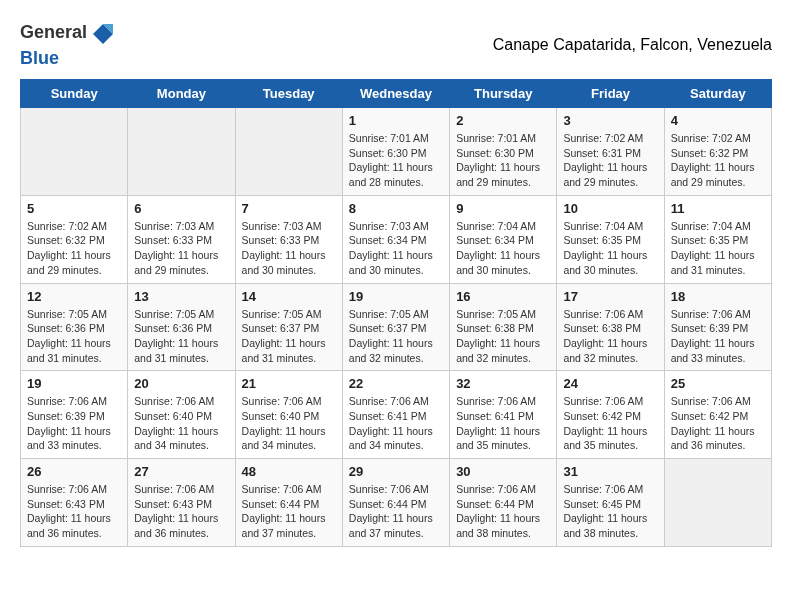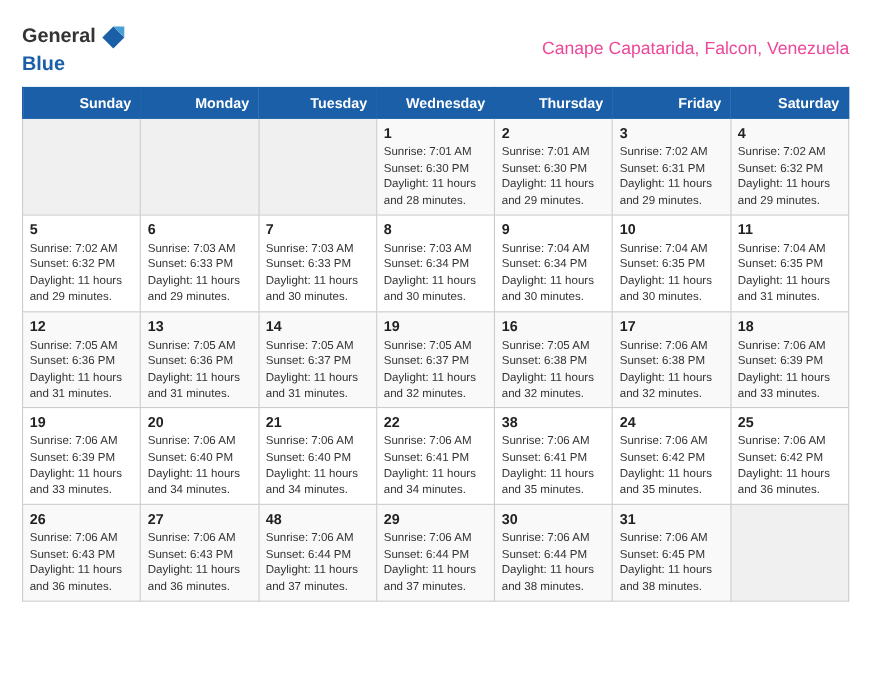--- a/index.html
+++ b/index.html
@@ -24,33 +24,33 @@
       text-align: right;
     }
     .month-title {
       font-size: 36px;
       font-weight: bold;
       color: #1a1a1a;
       line-height: 1.1;
     }
     .location {
       font-size: 16px;
-      color: #ec4899;
+      color: #000000;
       font-weight: 500;
     }
     table {
       width: 100%;
       border-collapse: collapse;
       border: 1px solid #ccc;
     }
     thead tr th {
       background-color: #1a5fa8;
       color: #fff;
       padding: 6px 8px;
-      text-align: right;
+      text-align: center;
       font-size: 13px;
       font-weight: bold;
       border: 1px solid #1a5fa8;
     }
     tbody tr td {
       border: 1px solid #ccc;
       vertical-align: top;
       padding: 5px 6px;
       width: 14.28%;
       min-height: 80px;
@@ -202,21 +202,21 @@
         </td>
         <td>
           <span class="day-num">21</span>
           <div class="day-info">Sunrise: 7:06 AM<br>Sunset: 6:40 PM<br>Daylight: 11 hours and 34 minutes.</div>
         </td>
         <td>
           <span class="day-num">22</span>
           <div class="day-info">Sunrise: 7:06 AM<br>Sunset: 6:41 PM<br>Daylight: 11 hours and 34 minutes.</div>
         </td>
         <td>
-          <span class="day-num">38</span>
+          <span class="day-num">32</span>
           <div class="day-info">Sunrise: 7:06 AM<br>Sunset: 6:41 PM<br>Daylight: 11 hours and 35 minutes.</div>
         </td>
         <td>
           <span class="day-num">24</span>
           <div class="day-info">Sunrise: 7:06 AM<br>Sunset: 6:42 PM<br>Daylight: 11 hours and 35 minutes.</div>
         </td>
         <td>
           <span class="day-num">25</span>
           <div class="day-info">Sunrise: 7:06 AM<br>Sunset: 6:42 PM<br>Daylight: 11 hours and 36 minutes.</div>
         </td>

